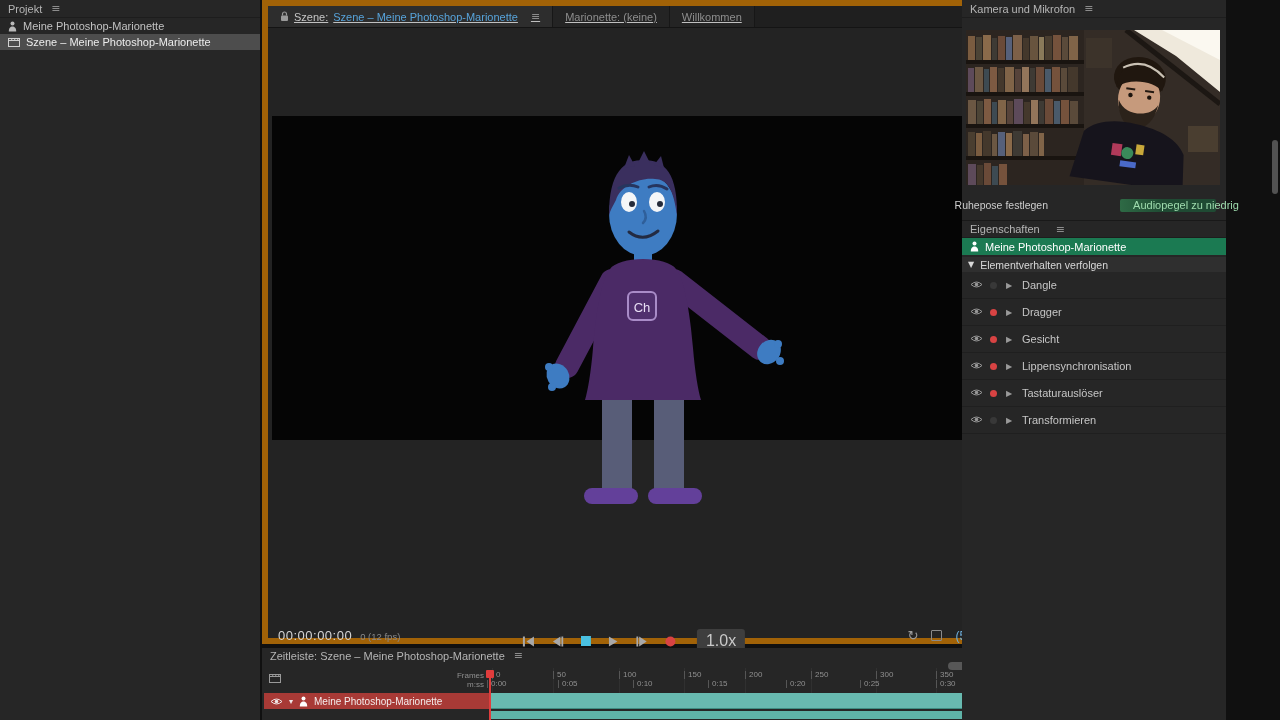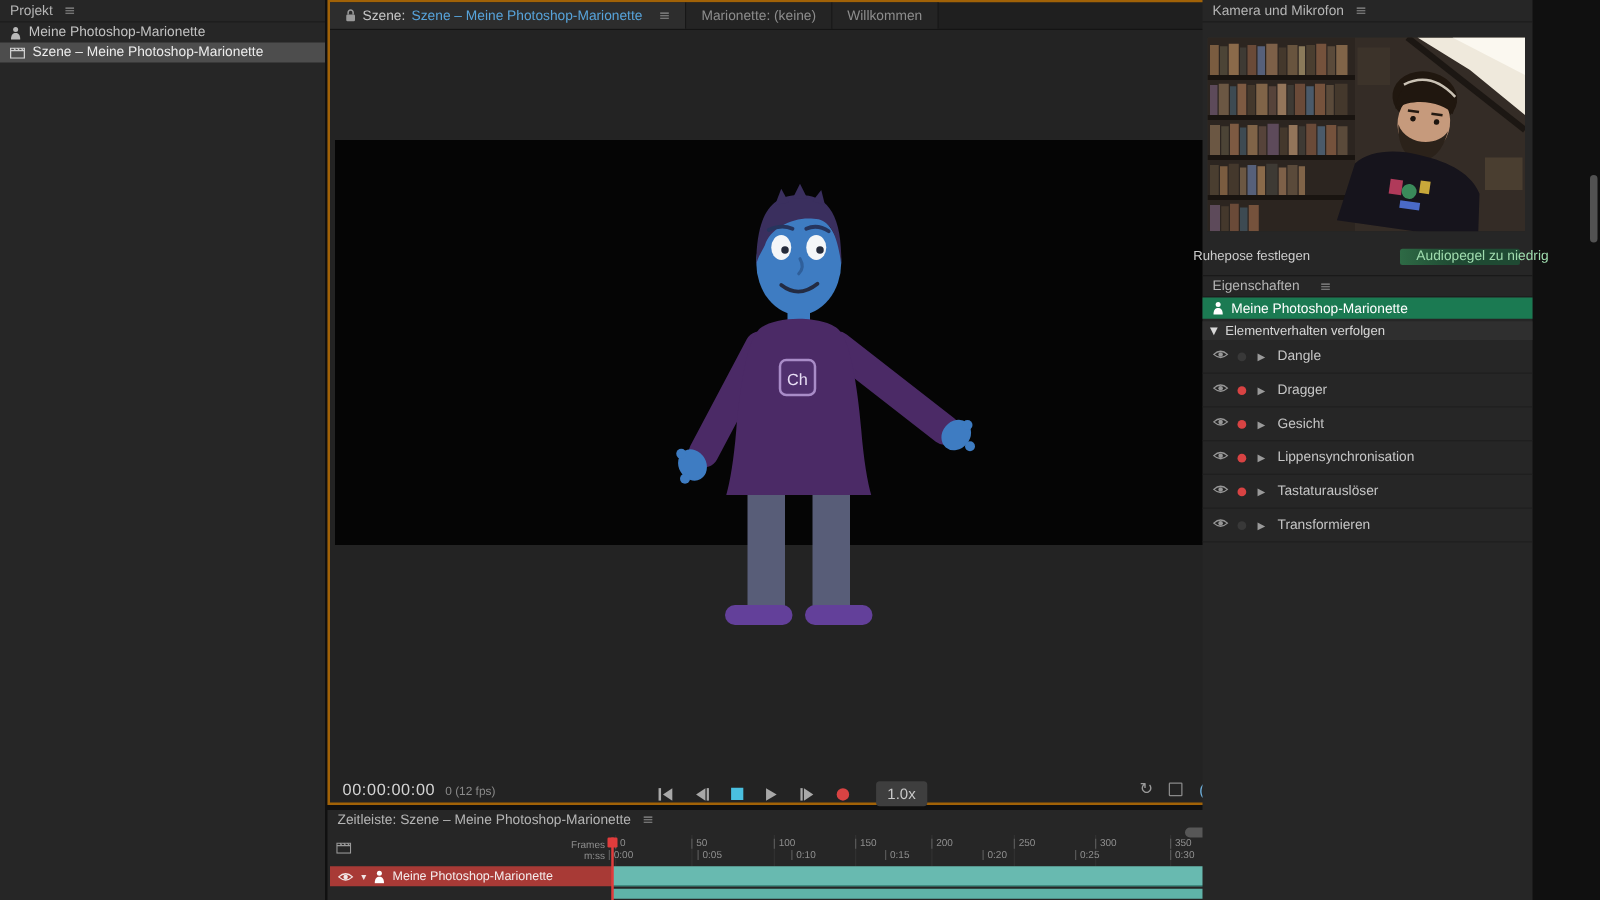--- a/index.html
+++ b/index.html
@@ -9,34 +9,34 @@
   .glyph { font-family:"DejaVu Sans", sans-serif; }
   .panel-header { height:18px; display:flex; align-items:center; gap:9px; padding:0 8px; color:#b5b5b5; border-bottom:1px solid #1d1d1d; }
   .menu-glyph { color:#8c8c8c; font-size:11px; cursor:pointer; }
 
   
   #project-panel { left:0; top:0; width:260px; height:720px; }
   .proj-item { height:16px; display:flex; align-items:center; gap:6px; padding-left:8px; color:#c2c2c2; cursor:default; }
   .proj-item.selected { background:#4d4d4d; color:#ececec; }
 
   
-  #scene-panel { left:262px; top:0; width:752px; height:644px; border:2px solid #a16207; background:#232323; }
+  #scene-panel { left:262px; top:0; width:752px; height:644px; border:6px solid #a16207; background:#232323;text-decoration:underline; }
   #tabbar { display:flex; height:22px; background:#1f1f1f; border-bottom:1px solid #141414; }
   .tab { display:flex; align-items:center; gap:5px; padding:0 12px; background:#242424; border-right:1px solid #171717; color:#8d8d8d; cursor:pointer; white-space:nowrap; }
   .tab.active { background:#2d2d2d; color:#c6c6c6; }
   .tab .tab-value { color:#57a3da; }
   .tab .menu-glyph { margin-left:8px; }
   #stage { position:absolute; left:4px; top:110px; width:742px; height:324px; background:#050505; }
   #transport { position:absolute; left:0; right:0; top:617px; height:26px; }
   #tc-group { position:absolute; left:10px; top:5px; display:flex; align-items:baseline; gap:8px; }
   #timecode { font-size:13px; color:#d4d4d4; letter-spacing:0.5px; }
   #frameinfo { font-size:9.5px; color:#8a8a8a; }
   #transport-center { position:absolute; left:50%; top:6px; transform:translateX(-52%); display:flex; align-items:center; gap:17px; }
   .tbtn { display:flex; align-items:center; justify-content:center; cursor:pointer; }
-  #speed-btn { margin-left:4px; padding:3px 9px; background:#3e3e3e; border:none; border-radius:3px; color:#c9c9c9; font-size:12px; cursor:pointer; }
+  #speed-btn { margin-left:4px; padding:3px 9px; background:#3e3e3e; border:none; border-radius:3px; color:#c9c9c9; font-size:16px; cursor:pointer; }
   #transport-right { position:absolute; right:12px; top:5px; display:flex; align-items:center; gap:13px; }
   #loop-icon { color:#9a9a9a; font-size:13px; cursor:pointer; }
   #fit-checkbox { width:11px; height:11px; border:1px solid #8a8a8a; border-radius:1px; background:transparent; cursor:pointer; }
   #zoom-ctl { display:flex; align-items:center; gap:4px; cursor:pointer; }
   #zoom-value { color:#6fb1de; font-size:12px; }
   #zoom-caret { color:#9a9a9a; font-size:9px; }
 
   
   #timeline-panel { left:262px; top:648px; width:752px; height:72px; overflow:hidden; background:#262626; }
   #tl-header { height:15px; display:flex; align-items:center; gap:9px; padding:0 8px; color:#b5b5b5; }

